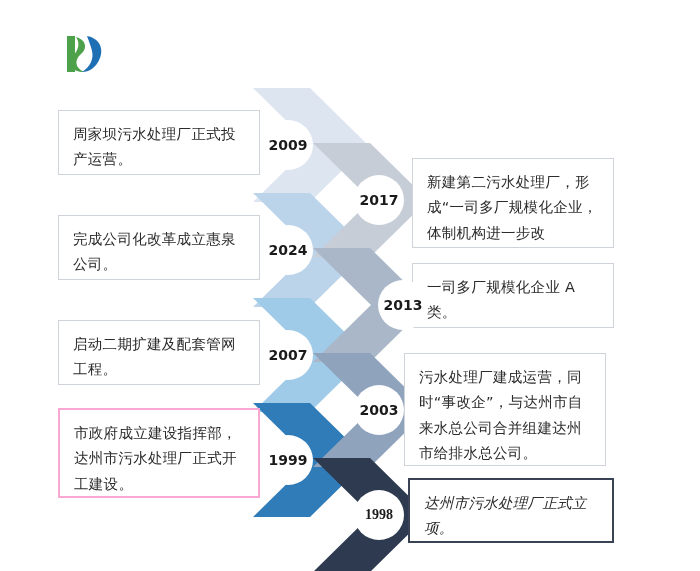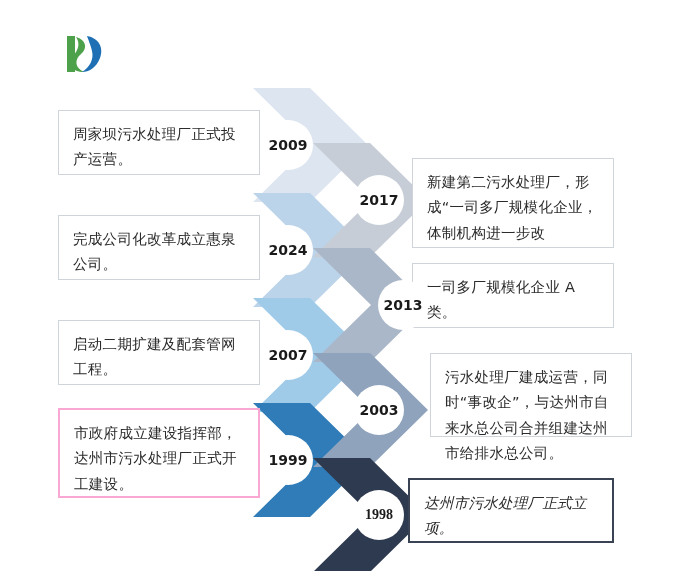--- a/index.html
+++ b/index.html
@@ -154,15 +154,15 @@
 <div class="info-box" style="left:58px; top:215px; width:202px; height:65px;">完成公司化改革成立惠泉公司。</div>
 
 <div class="info-box" style="left:58px; top:320px; width:202px; height:65px;">启动二期扩建及配套管网工程。</div>
 
 <div class="info-box accent-blue" style="left:58px; top:408px; width:202px; height:90px;">市政府成立建设指挥部，达州市污水处理厂正式开工建设。</div>
 
 <div class="info-box clipped" style="left:412px; top:143px; width:202px; height:90px;margin-top:15px;">新建第二污水处理厂，形成“一司多厂规模化企业，体制机构进一步改</div>
 
 <div class="info-box" style="left:412px; top:263px; width:202px; height:65px;">一司多厂规模化企业 A 类。</div>
 
-<div class="info-box" style="left:430px; top:353px; width:202px; height:84px;">污水处理厂建成运营，同时“事改企”，与达州市自来水总公司合并组建达州市给排水总公司。</div>
+<div class="info-box" style="left:404px; top:353px; width:202px; height:113px;">污水处理厂建成运营，同时“事改企”，与达州市自来水总公司合并组建达州市给排水总公司。</div>
 
 <div class="info-box accent-dark" style="left:408px; top:478px; width:206px; height:65px;">达州市污水处理厂正式立项。</div>
 
 </body></html>

